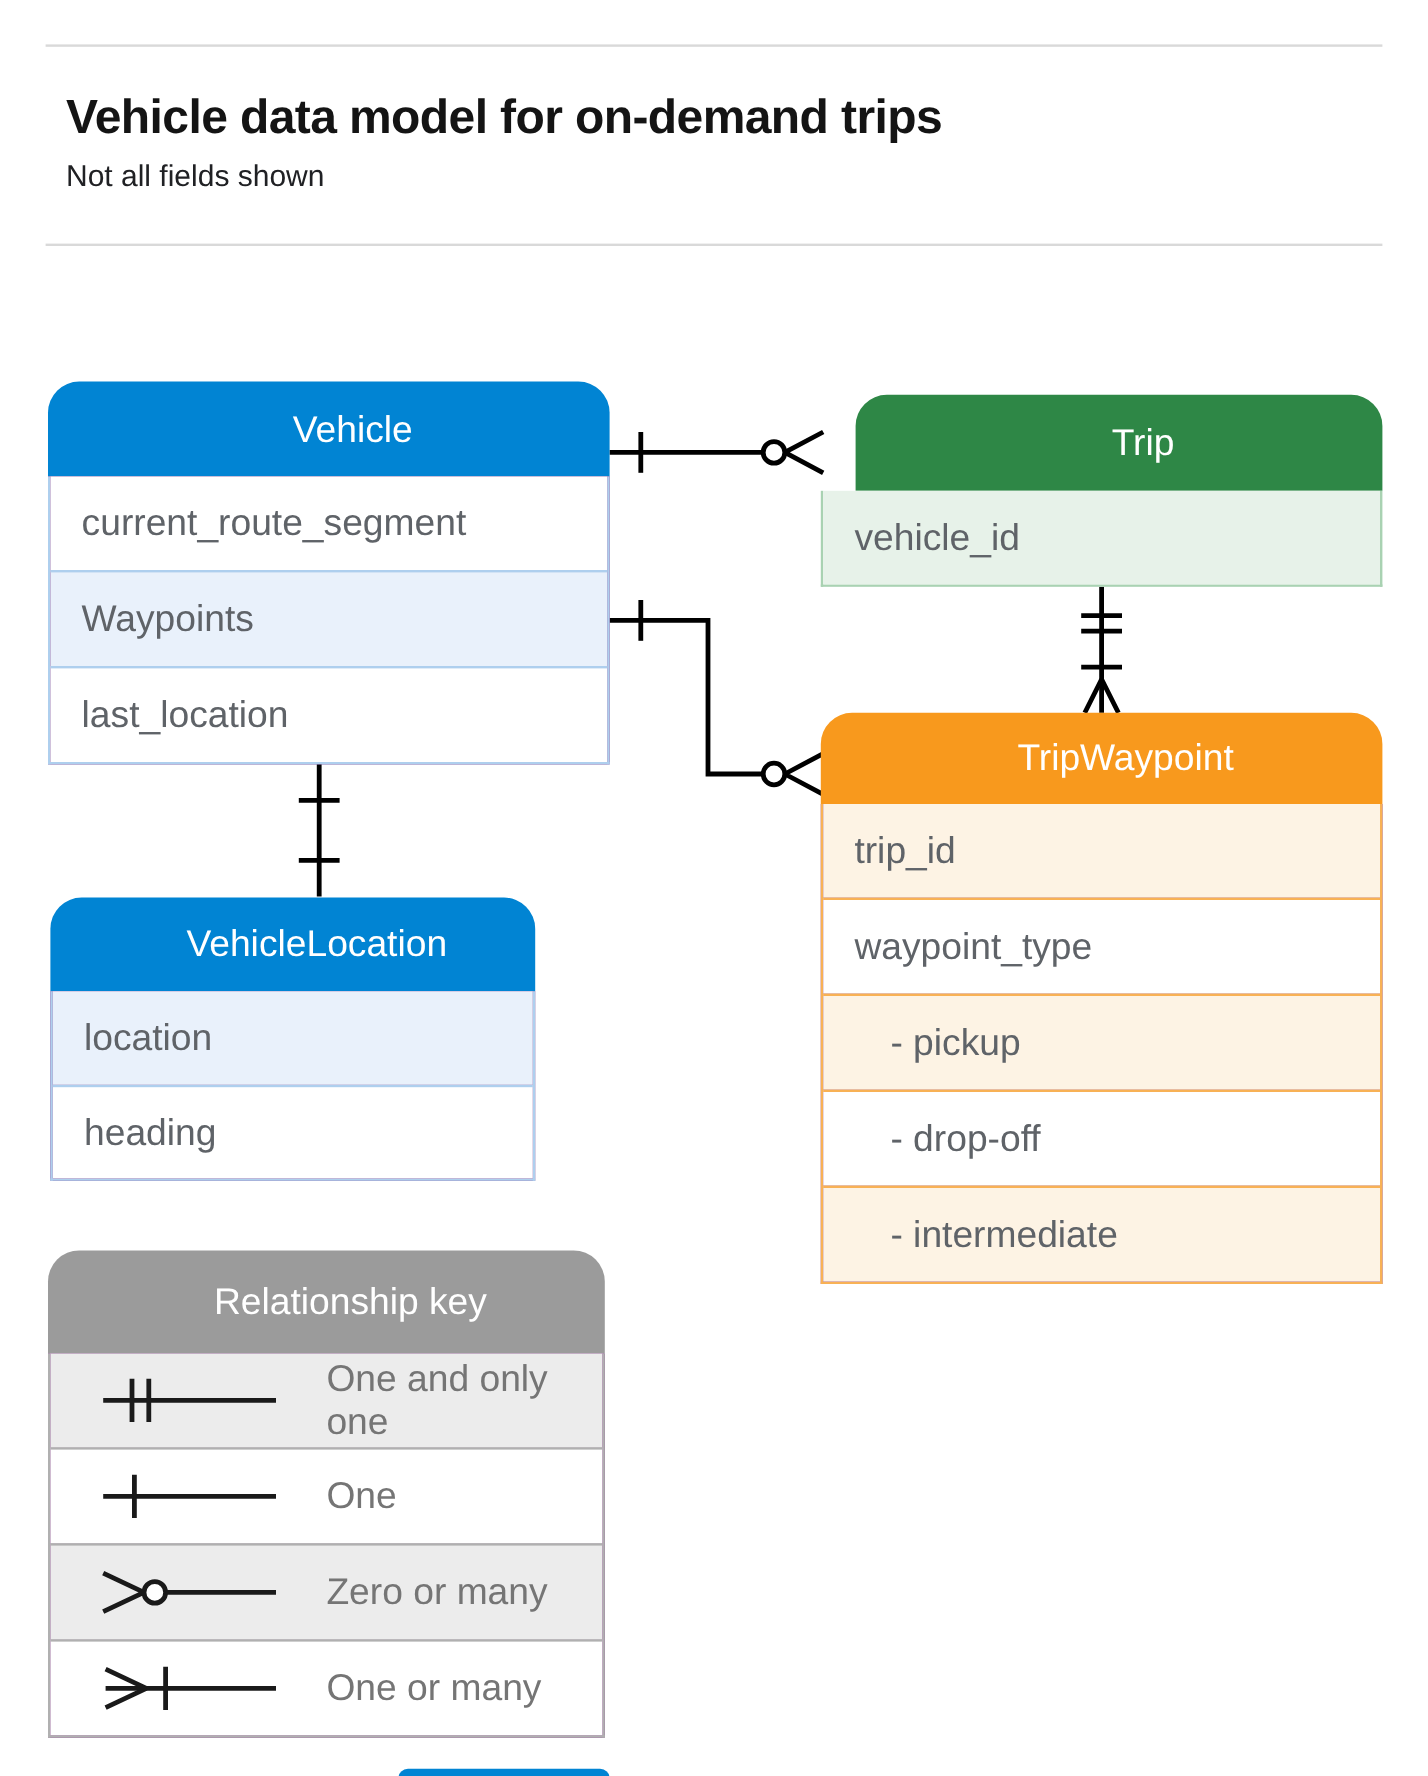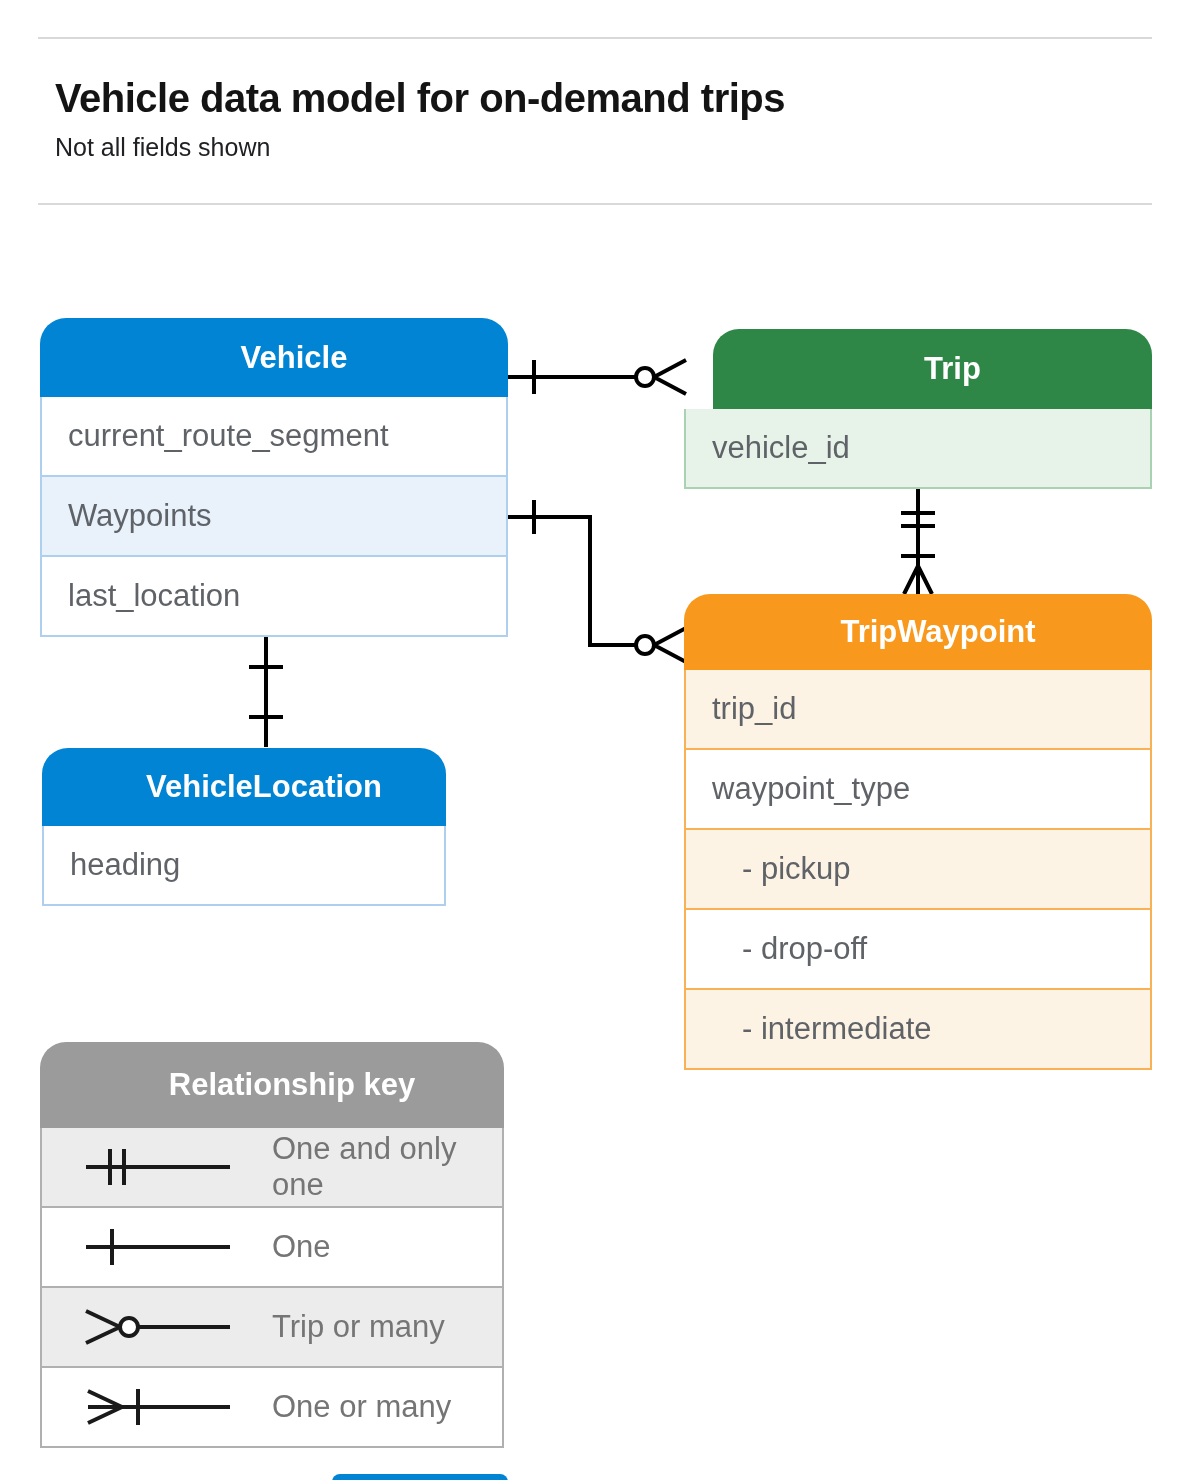--- a/index.html
+++ b/index.html
@@ -16,21 +16,21 @@
   }
   .subtitle{
     position:absolute;left:55px;top:133px;
     font-size:25px;color:#202124;
   }
   .connectors{position:absolute;left:0;top:0;}
   .table{position:absolute;}
   .table-header{
     height:80px;border-radius:26px 26px 0 0;
     display:flex;align-items:center;justify-content:center;
-    color:#ffffff;font-size:31px;font-weight:700;padding-left:40px;
+    color:#ffffff;font-size:31px;font-weight:400;padding-left:40px;
   }
   .table-body{border:2px solid var(--border);border-top:none;background:#701a75;}
   .row{
     height:80px;box-sizing:border-box;display:flex;align-items:center;
     padding-left:26px;font-size:31px;color:#5f6368;background:#ffffff;
     border-top:2px solid var(--border);
   }
   .row:first-child{border-top:none;height:78px;}
   .row.shaded{background:var(--shade);}
   .row.indent{padding-left:56px;}
@@ -140,20 +140,23 @@
         </div>
       <div class="row shaded indent">
           <span>- intermediate</span>
         </div>
     </div>
   </div>
 
   <div class="table theme-blue t-vehiclelocation">
     <div class="table-header">VehicleLocation</div>
     <div class="table-body">
+      <div class="row shaded">
+          <span>location</span>
+        </div>
       <div class="row">
           <span>heading</span>
         </div>
     </div>
   </div>
 
   <div class="table theme-gray t-key">
     <div class="table-header">Relationship key</div>
     <div class="table-body">
 
@@ -172,21 +175,21 @@
         </svg>
         <span class="key-label">One</span>
       </div>
 
       <div class="row shaded">
         <svg class="key-symbol" viewBox="0 0 168 52" fill="none" stroke="#1a1a1a" stroke-width="4">
           <path d="M42 26 L8 10 M42 26 L8 42"></path>
           <circle cx="51" cy="26" r="9" fill="#ffffff"></circle>
           <path d="M60 26 H152"></path>
         </svg>
-        <span class="key-label">Trip or many</span>
+        <span class="key-label">Zero or many</span>
       </div>
 
       <div class="row">
         <svg class="key-symbol" viewBox="0 0 168 52" fill="none" stroke="#1a1a1a" stroke-width="4">
           <path d="M10 26 H152"></path>
           <path d="M44 26 L10 10 M44 26 L10 42"></path>
           <path d="M60 8 V44"></path>
         </svg>
         <span class="key-label">One or many</span>
       </div>

